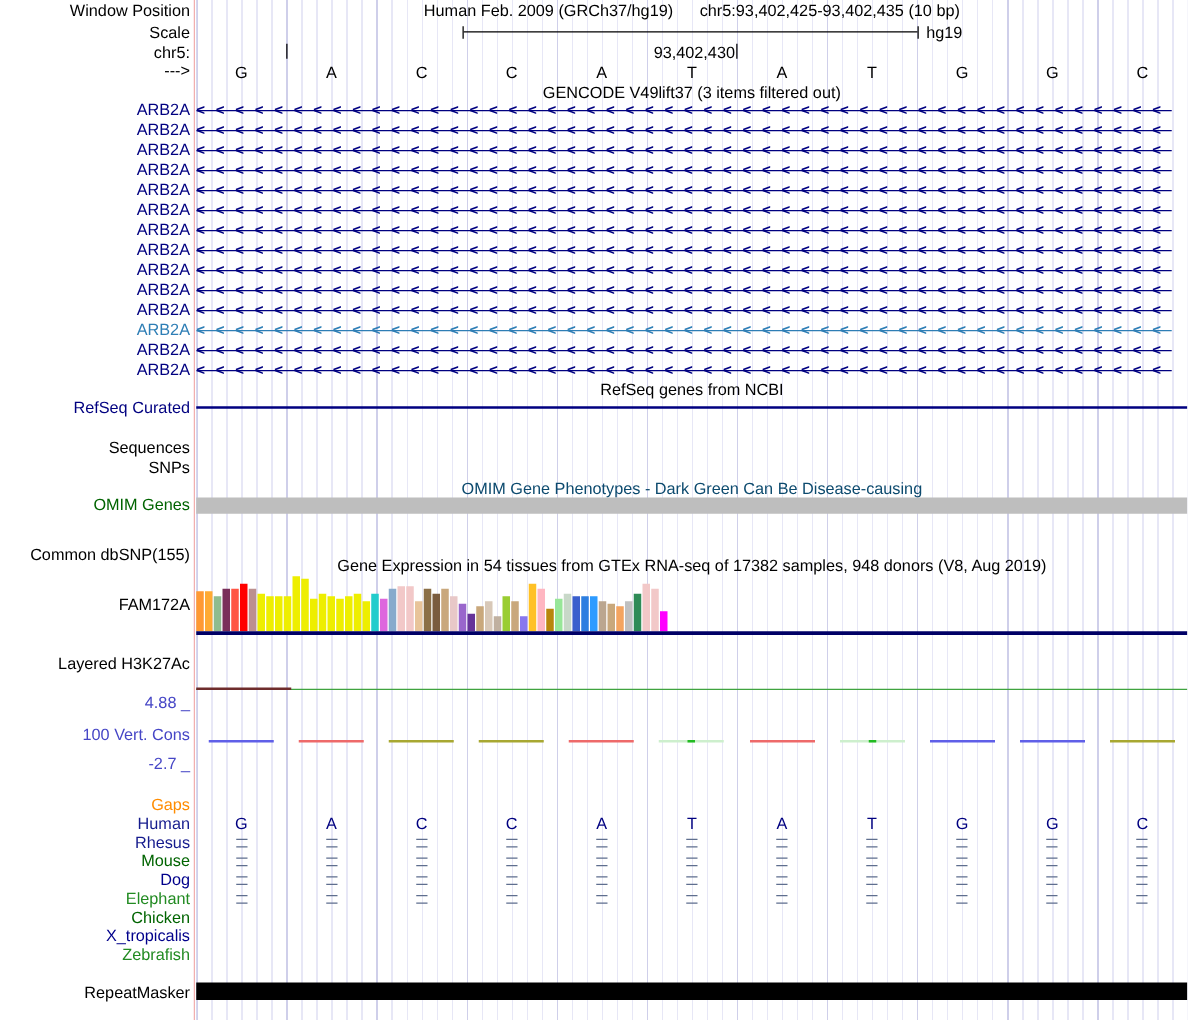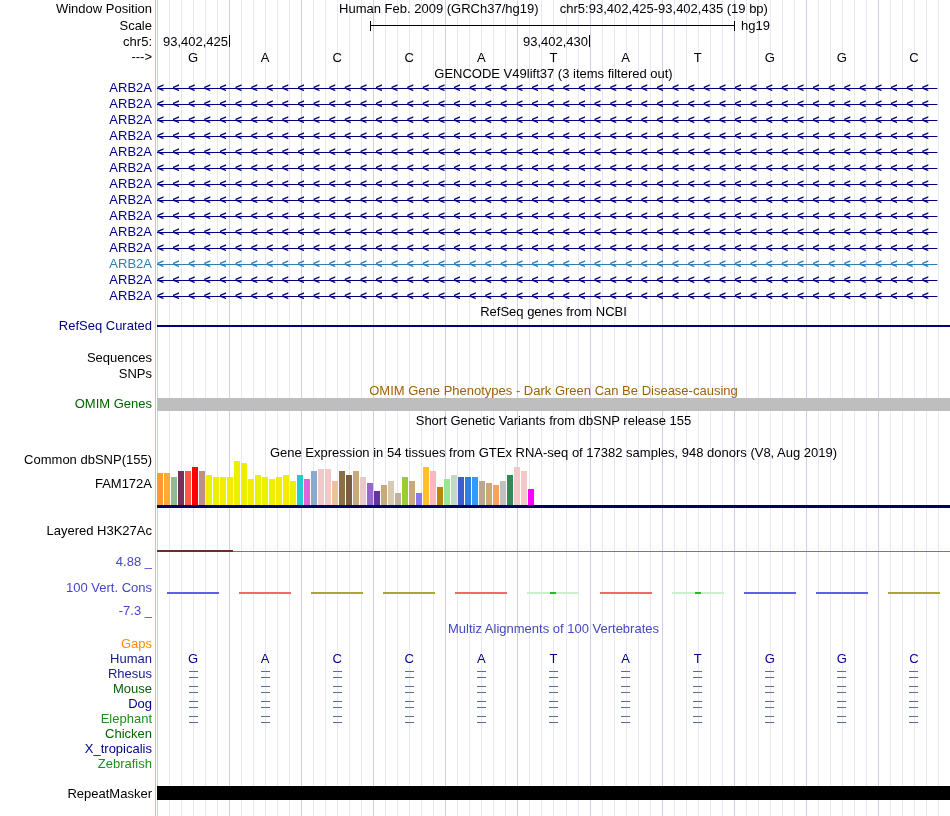--- a/index.html
+++ b/index.html
@@ -31,29 +31,28 @@
 <body>
 
 <div id="page">
   <div class="grid"></div>
   <div class="pinkline"></div>
 
   <div class="lbl" style="top:1px">Window Position</div>
   <div class="title" style="top:1px">
     <span>Human Feb. 2009 (GRCh37/hg19)</span>
     <span style="display:inline-block;width:14px"></span>
-    <span>chr5:93,402,425-93,402,435 (19 bp)</span>
+    <span>chr5:93,402,425-93,402,435 (10 bp)</span>
   </div>
 
   <div class="lbl" style="top:18px">Scale</div>
   <div class="scalebar"></div>
   <div class="row" style="top:18px;left:741px">hg19</div>
 
   <div class="lbl" style="top:34px">chr5:</div>
-  <div class="row" style="top:34px;left:0;width:228px;text-align:right">93,402,425</div>
   <div class="tick" style="left:229px;top:35px"></div>
   <div class="row" style="top:34px;left:0;width:588px;text-align:right">93,402,430</div>
   <div class="tick" style="left:589px;top:35px"></div>
 
   <div class="lbl" style="top:49px">---&gt;</div>
   <div id="seq-row">
       <div class="baseletter" style="left: 157.045px; top: 50px; color: rgb(0, 0, 0);">G</div>
       <div class="baseletter" style="left: 229.135px; top: 50px; color: rgb(0, 0, 0);">A</div>
       <div class="baseletter" style="left: 301.225px; top: 50px; color: rgb(0, 0, 0);">C</div>
       <div class="baseletter" style="left: 373.315px; top: 50px; color: rgb(0, 0, 0);">C</div>
@@ -98,26 +97,25 @@
       <div class="arrowline" style="top: 288px; color: rgb(0, 0, 128);">&lt;&lt;&lt;&lt;&lt;&lt;&lt;&lt;&lt;&lt;&lt;&lt;&lt;&lt;&lt;&lt;&lt;&lt;&lt;&lt;&lt;&lt;&lt;&lt;&lt;&lt;&lt;&lt;&lt;&lt;&lt;&lt;&lt;&lt;&lt;&lt;&lt;&lt;&lt;&lt;&lt;&lt;&lt;&lt;&lt;&lt;&lt;&lt;&lt;&lt;</div>
     </div>
 
   <div class="title" style="top:304px">RefSeq genes from NCBI</div>
   <div class="lbl" style="top:318px;color:#000080">RefSeq Curated</div>
   <div class="hline" style="top:325px;height:2px;background:#000080"></div>
 
   <div class="lbl" style="top:350px">Sequences</div>
   <div class="lbl" style="top:366px">SNPs</div>
 
-  <div class="title" style="top:383px;color:#a16207">OMIM Gene Phenotypes - Dark Green Can Be Disease-causing</div>
+  <div class="title" style="top:383px;color:#0c4a6e">OMIM Gene Phenotypes - Dark Green Can Be Disease-causing</div>
   <div class="lbl" style="top:396px;color:#006400">OMIM Genes</div>
   <div class="hline" style="top:398px;height:13px;background:#BEBEBE"></div>
 
-  <div class="title" style="top:413px">Short Genetic Variants from dbSNP release 155</div>
-  <div class="lbl" style="top:452px">Common dbSNP(155)</div>
+  <div class="lbl" style="top:436px">Common dbSNP(155)</div>
 
   <div class="title" style="top:445px">Gene Expression in 54 tissues from GTEx RNA-seq of 17382 samples, 948 donors (V8, Aug 2019)</div>
   <div class="lbl" style="top:476px">FAM172A</div>
   <div class="bars" id="gtex-bars">
       <div style="height: 32px; background: rgb(255, 153, 51);"></div>
       <div style="height: 32px; background: rgb(255, 170, 51);"></div>
       <div style="height: 28px; background: rgb(143, 188, 143);"></div>
       <div style="height: 34px; background: rgb(122, 47, 90);"></div>
       <div style="height: 34px; background: rgb(255, 85, 68);"></div>
       <div style="height: 38px; background: rgb(255, 0, 0);"></div>
@@ -188,23 +186,22 @@
         <div class="mid" style="position: absolute; left: 23px; top: 0px; width: 6px; height: 2px; background: rgb(34, 187, 34);"></div>
       </div>
       <div class="dash" style="left: 599.585px; top: 592px; width: 52px; background: rgb(238, 106, 106);"></div>
       <div class="dash" style="left: 671.675px; top: 592px; width: 52px; background: rgb(205, 239, 205);">
         <div class="mid" style="position: absolute; left: 23px; top: 0px; width: 6px; height: 2px; background: rgb(34, 187, 34);"></div>
       </div>
       <div class="dash" style="left: 743.765px; top: 592px; width: 52px; background: rgb(95, 95, 232);"></div>
       <div class="dash" style="left: 815.855px; top: 592px; width: 52px; background: rgb(95, 95, 232);"></div>
       <div class="dash" style="left: 887.945px; top: 592px; width: 52px; background: rgb(168, 168, 50);"></div>
     </div>
-  <div class="lbl" style="top:603px;color:#4646C6">-7.3 _</div>
-
-  <div class="title" style="top:621px;color:#4646C6">Multiz Alignments of 100 Vertebrates</div>
+  <div class="lbl" style="top:603px;color:#4646C6">-2.7 _</div>
+
   <div id="multiz-rows">
       <div class="lbl" style="top: 636px; color: rgb(255, 140, 0);">Gaps</div>
       <div class="lbl" style="top: 651px; color: rgb(21, 27, 141);">Human</div>
       <div class="baseletter" style="left: 157.045px; top: 651px; color: rgb(0, 0, 128);">G</div>
       <div class="baseletter" style="left: 229.135px; top: 651px; color: rgb(0, 0, 128);">A</div>
       <div class="baseletter" style="left: 301.225px; top: 651px; color: rgb(0, 0, 128);">C</div>
       <div class="baseletter" style="left: 373.315px; top: 651px; color: rgb(0, 0, 128);">C</div>
       <div class="baseletter" style="left: 445.405px; top: 651px; color: rgb(0, 0, 128);">A</div>
       <div class="baseletter" style="left: 517.495px; top: 651px; color: rgb(0, 0, 128);">T</div>
       <div class="baseletter" style="left: 589.585px; top: 651px; color: rgb(0, 0, 128);">A</div>

